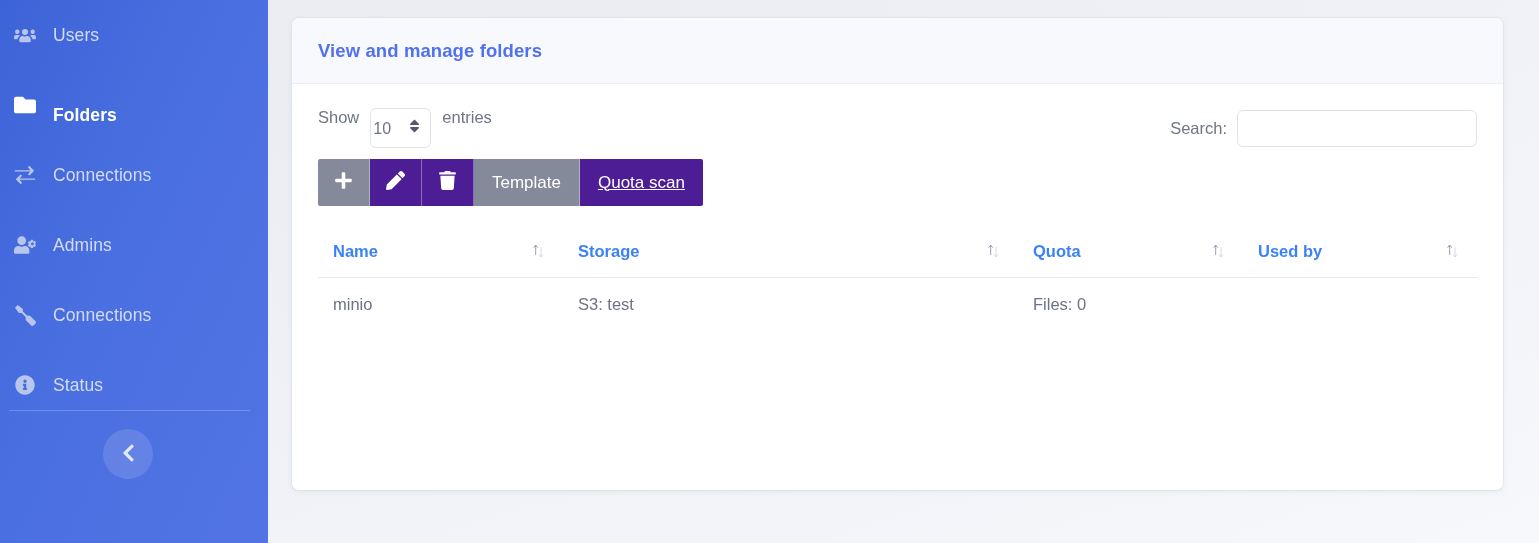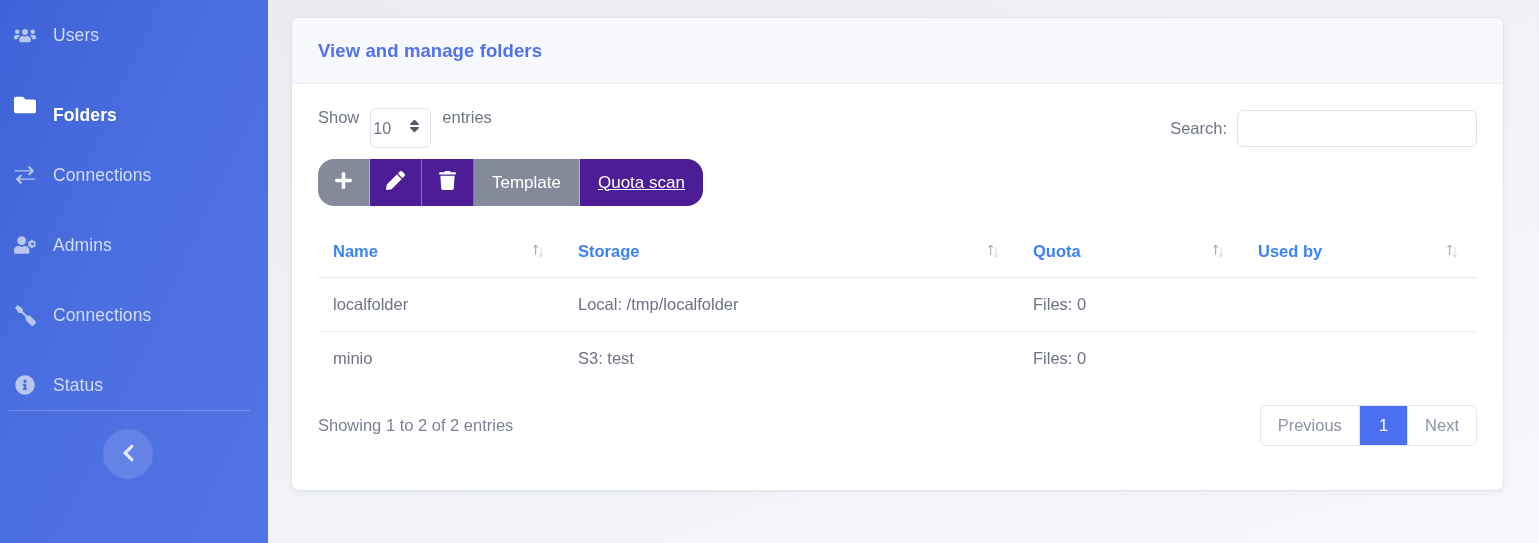--- a/index.html
+++ b/index.html
@@ -159,21 +159,21 @@
     font-size: 15px;
     color: #55596b;
     outline: none;
     background: #fff;
   }
 
   
   #toolbar {
     margin-top: 9px;
     display: inline-flex;
-    border-radius: 16px;
+    border-radius: 2px;
     overflow: hidden;
   }
   .tb-btn {
     height: 47px;
     border: none;
     cursor: pointer;
     color: #ffffff;
     font-family: inherit;
     font-size: 17px;
     display: flex;
@@ -425,38 +425,24 @@
                 <svg width="16" height="16" viewBox="0 0 24 24">
                     <path d="M7 3 L7 18 M7 3 L4 7 M7 3 L10 7" stroke="#8b90a3" stroke-width="1.3" fill="none"></path>
                     <path d="M15 21 L15 6 M15 21 L12 17 M15 21 L18 17" stroke="#d2d5e0" stroke-width="1.3" fill="none"></path>
                   </svg>
               </span>
             </th>
           </tr>
         </thead>
         <tbody>
           <tr>
-            <td>localfolder</td>
-            <td>Local: /tmp/localfolder</td>
-            <td>Files: 0</td>
-            <td></td>
-          </tr>
-          <tr>
             <td>minio</td>
             <td>S3: test</td>
             <td>Files: 0</td>
             <td></td>
           </tr>
         </tbody>
       </table>
 
-      <div id="footer-row">
-        <span id="info-text">Showing 1 to 2 of 2 entries</span>
-        <div id="pagination">
-          <button class="page-btn">Previous</button>
-          <button class="page-btn active">1</button>
-          <button class="page-btn">Next</button>
-        </div>
-      </div>
 
     </div>
   </div>
 </div>
 
 </body></html>

